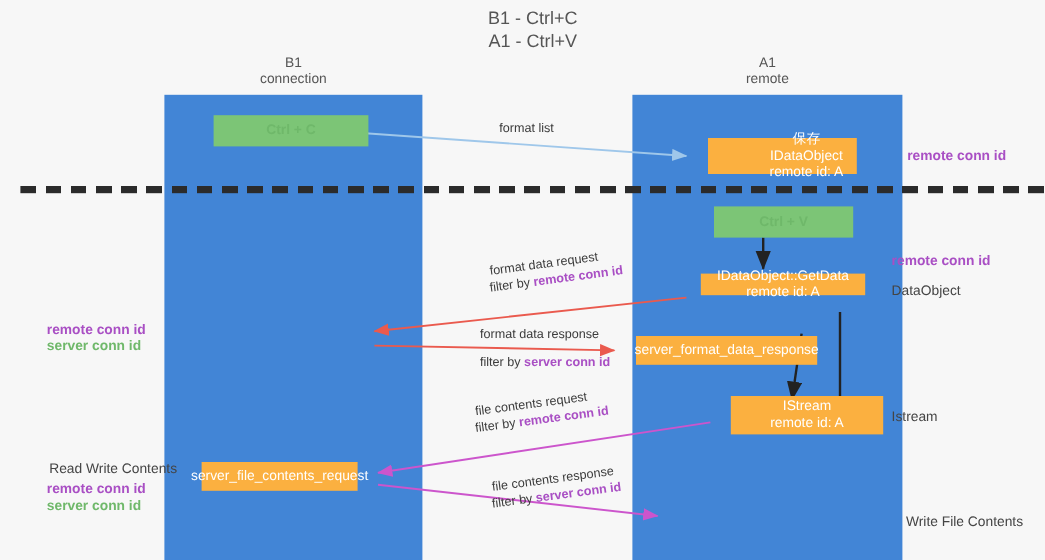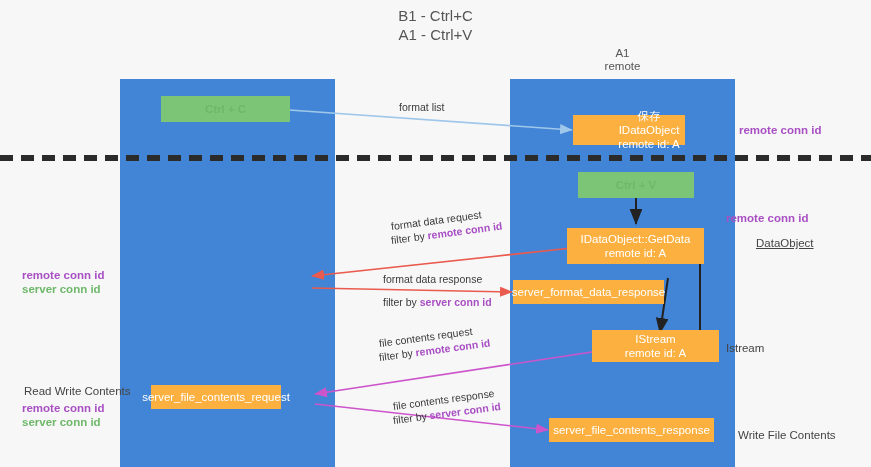--- a/index.html
+++ b/index.html
@@ -12,21 +12,21 @@
     height: 467px;
     position: relative;
     font-family: "Liberation Sans", sans-serif;
     overflow: hidden;
     color: #444;
   }
   .canvas {
     position: absolute;
     inset: 0;
   }
-  .abs { position: absolute; }
+  .abs { position: absolute; margin-left: 17px; }
 
   
   #title {
     left: 0; right: 0; top: 6px;
     text-align: center;
     font-size: 15px;
     line-height: 19px;
     color: #555;
     white-space: pre-line;
   }
@@ -103,20 +103,22 @@
   }
 </style>
 </head>
 <body>
 
 <div class="canvas">
 
   <div class="abs" id="title">B1 - Ctrl+C
 A1 - Ctrl+V</div>
 
+  <div class="abs col-head" id="head-b1">B1
+connection</div>
   <div class="abs col-head" id="head-a1">A1
 remote</div>
 
   <div class="abs lane" id="lane-b1"></div>
   <div class="abs lane" id="lane-a1"></div>
 
   <svg class="wires" viewBox="0 0 871 467">
     <defs>
       <marker id="ah-blue" markerWidth="9" markerHeight="9" refX="7.5" refY="3.2" orient="auto">
         <path d="M0,0 L8,3.2 L0,6.4 z" fill="#9fc7ea"></path>
@@ -146,37 +148,36 @@
 
     <path d="M592,352 L315,394" stroke="#cc55cc" stroke-width="1.6" fill="none" marker-end="url(#ah-mag)"></path>
 
     <path d="M315,404 L548,430" stroke="#cc55cc" stroke-width="1.6" fill="none" marker-end="url(#ah-mag)"></path>
   </svg>
 
   <div class="abs" id="separator"></div>
 
   <div class="abs node green" style="left:161px; top:96px; width:129px; height:26px;">Ctrl + C</div>
 
-  <div class="abs node orange" style="left:573px; top:115px; width:112px; height:30px;padding-left:44px;">保存IDataObject
+  <div class="abs node orange" style="left:573px; top:115px; width:124px; height:30px;padding-left:44px;">保存IDataObject
 remote id: A</div>
 
   <div class="abs node green" style="left:578px; top:172px; width:116px; height:26px;">Ctrl + V</div>
 
-  <div class="abs node orange" style="left:567px; top:228px; width:137px; height:36px;">IDataObject::GetData
+  <div class="abs node orange" style="left:567px; top:228px; width:137px; height:18px;">IDataObject::GetData
 remote id: A</div>
 
 
   <div class="abs node orange" style="left:513px; top:280px; width:151px; height:24px;">server_format_data_response</div>
 
   <div class="abs node orange" style="left:592px; top:330px; width:127px; height:32px;">IStream
 remote id: A</div>
 
   <div class="abs node orange" style="left:151px; top:385px; width:130px; height:24px;">server_file_contents_request</div>
 
-  <div class="abs node orange" style="left:549px; top:418px; width:165px; height:24px;">server_file_contents_response</div>
 
   <div class="abs edge-label" style="left:399px; top:100px;">format list</div>
 
   <div class="abs" style="left:392px; top:219px;">
     <div class="edge-label rot-up">format data request</div>
     <div class="edge-label rot-up"><span>filter by </span><span class="purple">remote conn id</span></div>
   </div>
 
   <div class="abs" style="left:383px; top:272px;">
     <div class="edge-label">format data response</div>
@@ -190,21 +191,21 @@
 
   <div class="abs" style="left:394px; top:399px;">
     <div class="edge-label rot-up">file contents response</div>
     <div class="edge-label rot-up"><span>filter by </span><span class="purple">server conn id</span></div>
   </div>
 
   <div class="abs annot purple" style="left:739px; top:123px;">remote conn id</div>
 
   <div class="abs annot purple" style="left:726px; top:211px;">remote conn id</div>
 
-  <div class="abs annot plain" style="left:756px; top:236px;text-decoration:underline;">DataObject</div>
+  <div class="abs annot plain" style="left:726px; top:236px;">DataObject</div>
 
   <div class="abs annot plain" style="left:726px; top:341px;">Istream</div>
 
   <div class="abs annot plain" style="left:738px; top:428px;">Write File Contents</div>
 
   <div class="abs" style="left:22px; top:268px; width:98px;">
     <div class="annot purple">remote conn id</div>
     <div class="annot green">server conn id</div>
   </div>
 

